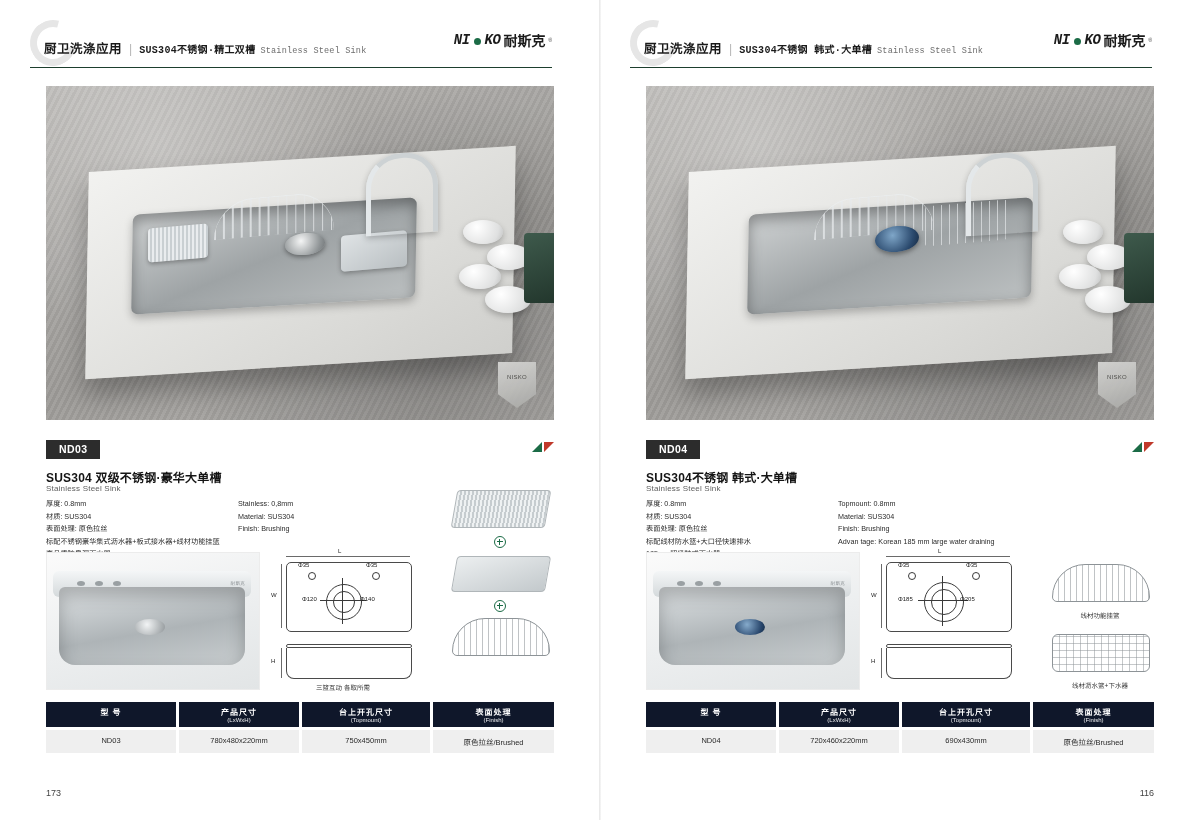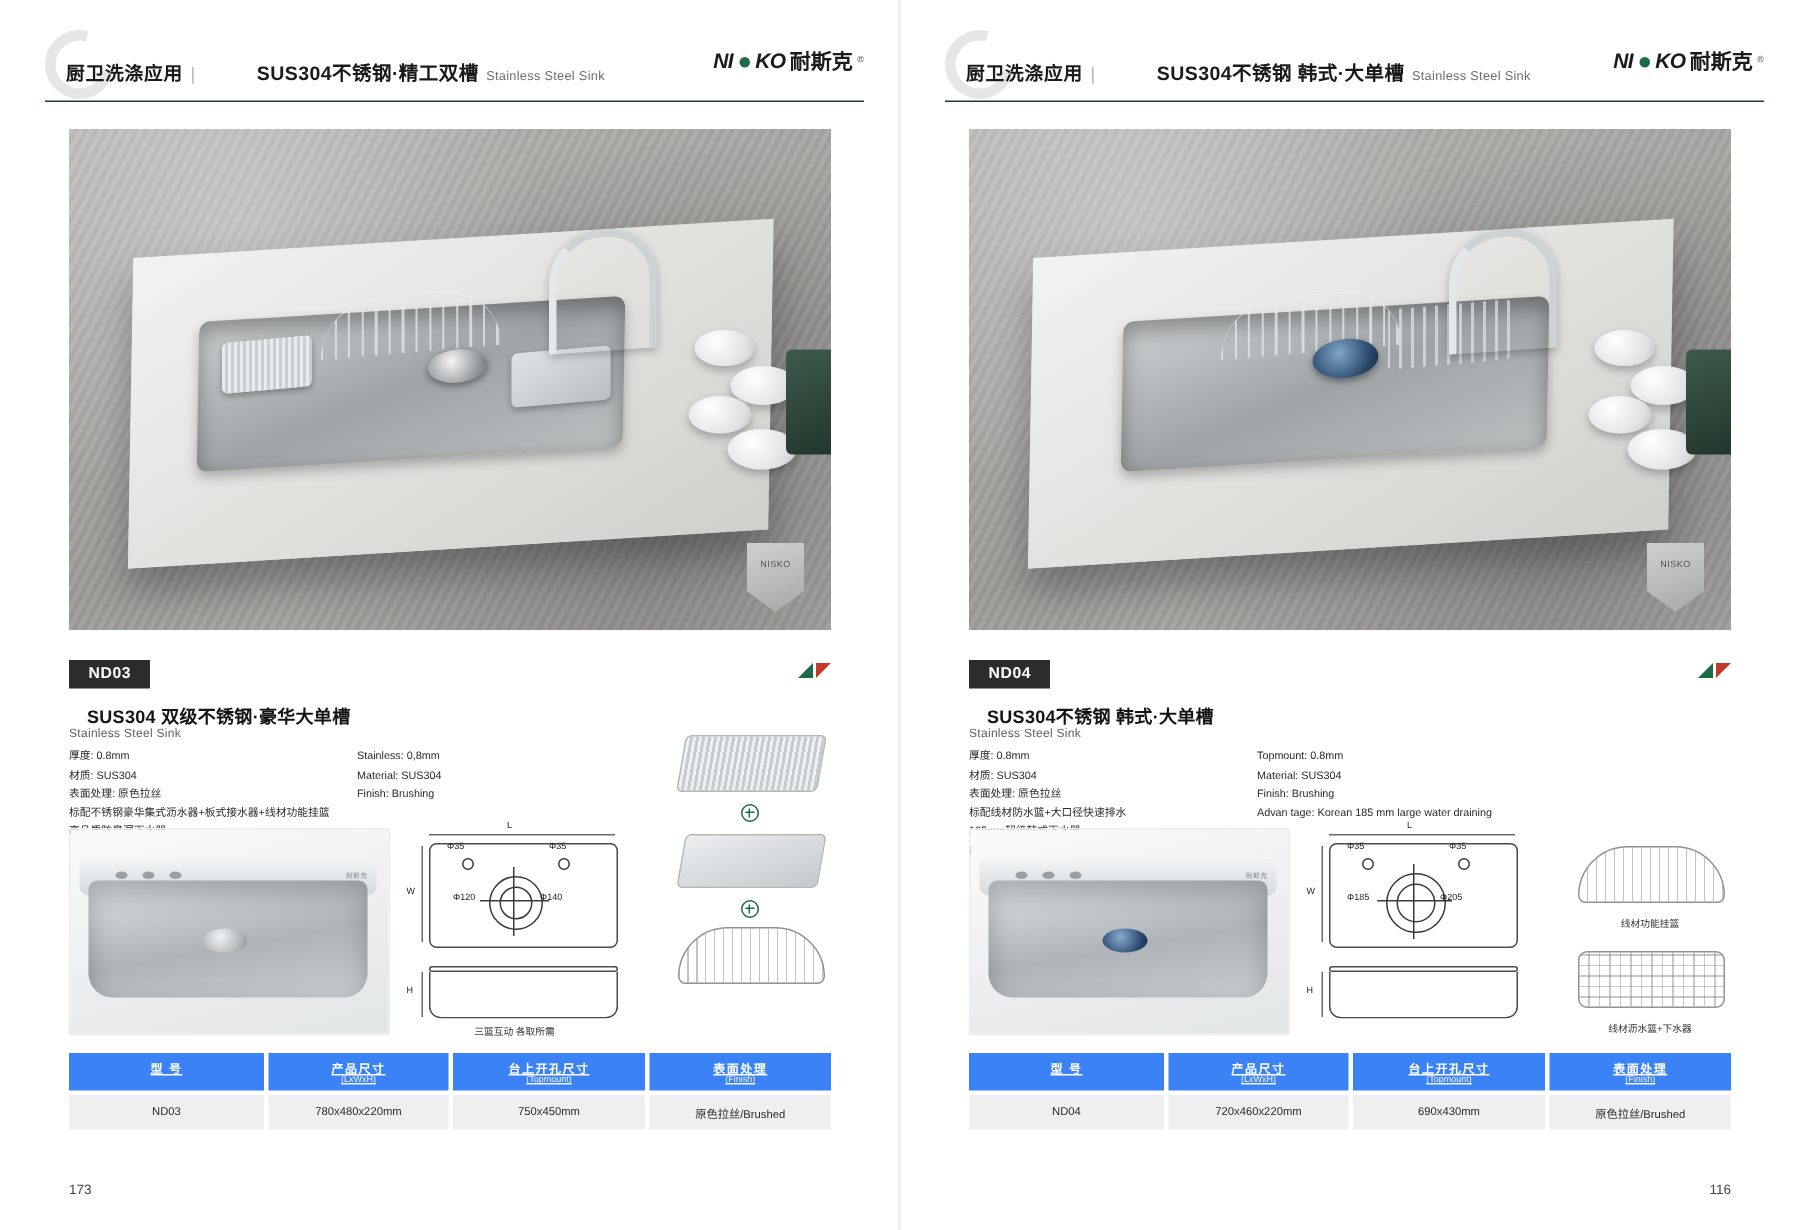--- a/index.html
+++ b/index.html
@@ -30,22 +30,23 @@
   .page-inner {
     position: absolute;
     left: 0; top: 0; right: 0; bottom: 0;
   }
 
   
   .hdr {
     position: absolute;
     top: 28px;
     left: 30px;
-    right: 24px;
+    right: 48px;
     height: 36px;
+    font-family: Liberation Mono, monospace;
   }
   .hdr-c {
     position: absolute;
     left: 0;
     top: -8px;
     width: 46px;
     height: 46px;
     border-radius: 50%;
     border: 7px solid #e6e6e6;
     border-right-color: transparent;
@@ -65,25 +66,24 @@
     font-weight: bold;
     color: #1a1a1a;
     letter-spacing: .5px;
   }
   .hdr-sep {
     color: #b5b5b5;
     margin: 0 5px;
     font-size: 12px;
   }
   .hdr-cn2 {
-    font-size: 13px;
+    font-size: 10px;
     font-weight: bold;
     color: #1a1a1a;
     letter-spacing: .3px;
-    margin-left: 36px;
   }
   .hdr-en {
     font-size: 8.5px;
     color: #6d6d6d;
     margin-left: 5px;
     letter-spacing: .2px;
   }
   .hdr-rule {
     position: absolute;
     left: 0;
@@ -387,21 +387,20 @@
 
   
   .prod-title {
     position: absolute;
     left: 46px;
     top: 468px;
     font-size: 12px;
     font-weight: bold;
     color: #141414;
     letter-spacing: .2px;
-    margin-left: 12px;
   }
   .prod-sub {
     position: absolute;
     left: 46px;
     top: 484px;
     font-size: 8px;
     color: #5e5e5e;
     letter-spacing: .2px;
   }
 
@@ -631,23 +630,22 @@
     display: flex;
     gap: 3px;
   }
   .stcell {
     flex: 1;
     text-align: center;
     padding: 4px 2px;
     box-sizing: border-box;
   }
   .strow.head .stcell {
-    background: #3b82f6;
+    background: #0f172a;
     color: #ffffff;
-    text-decoration: underline;
   }
   .strow.body .stcell {
     background: #efefef;
     color: #2b2b2b;
     font-size: 7.5px;
     padding: 6px 2px;
   }
   .st-cn {
     font-size: 8px;
     font-weight: bold;

